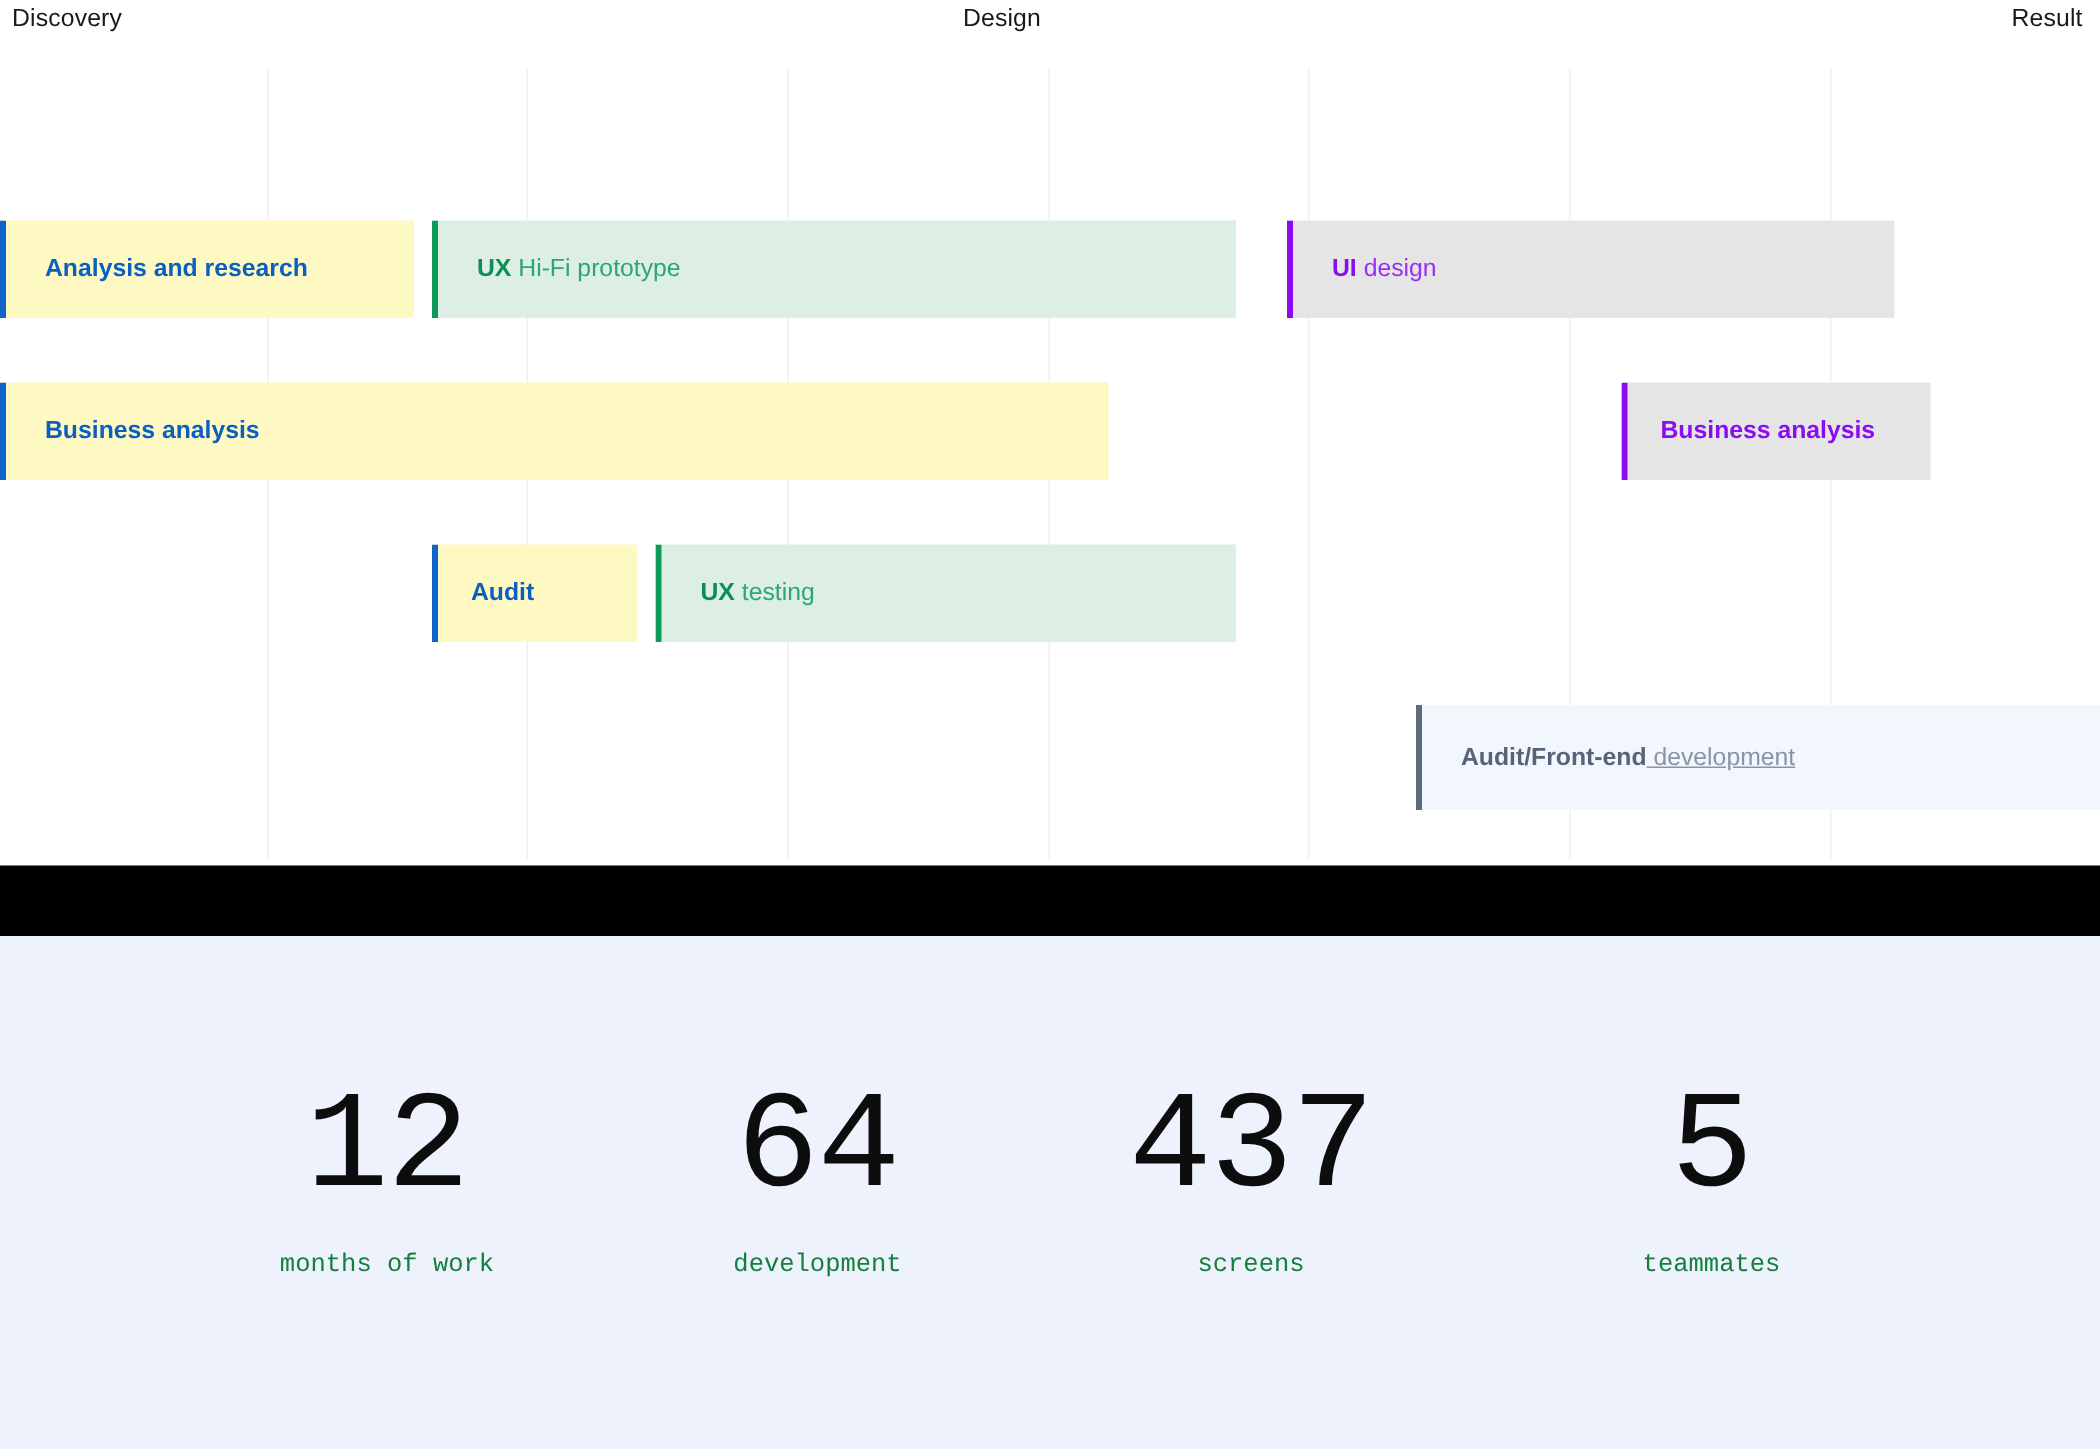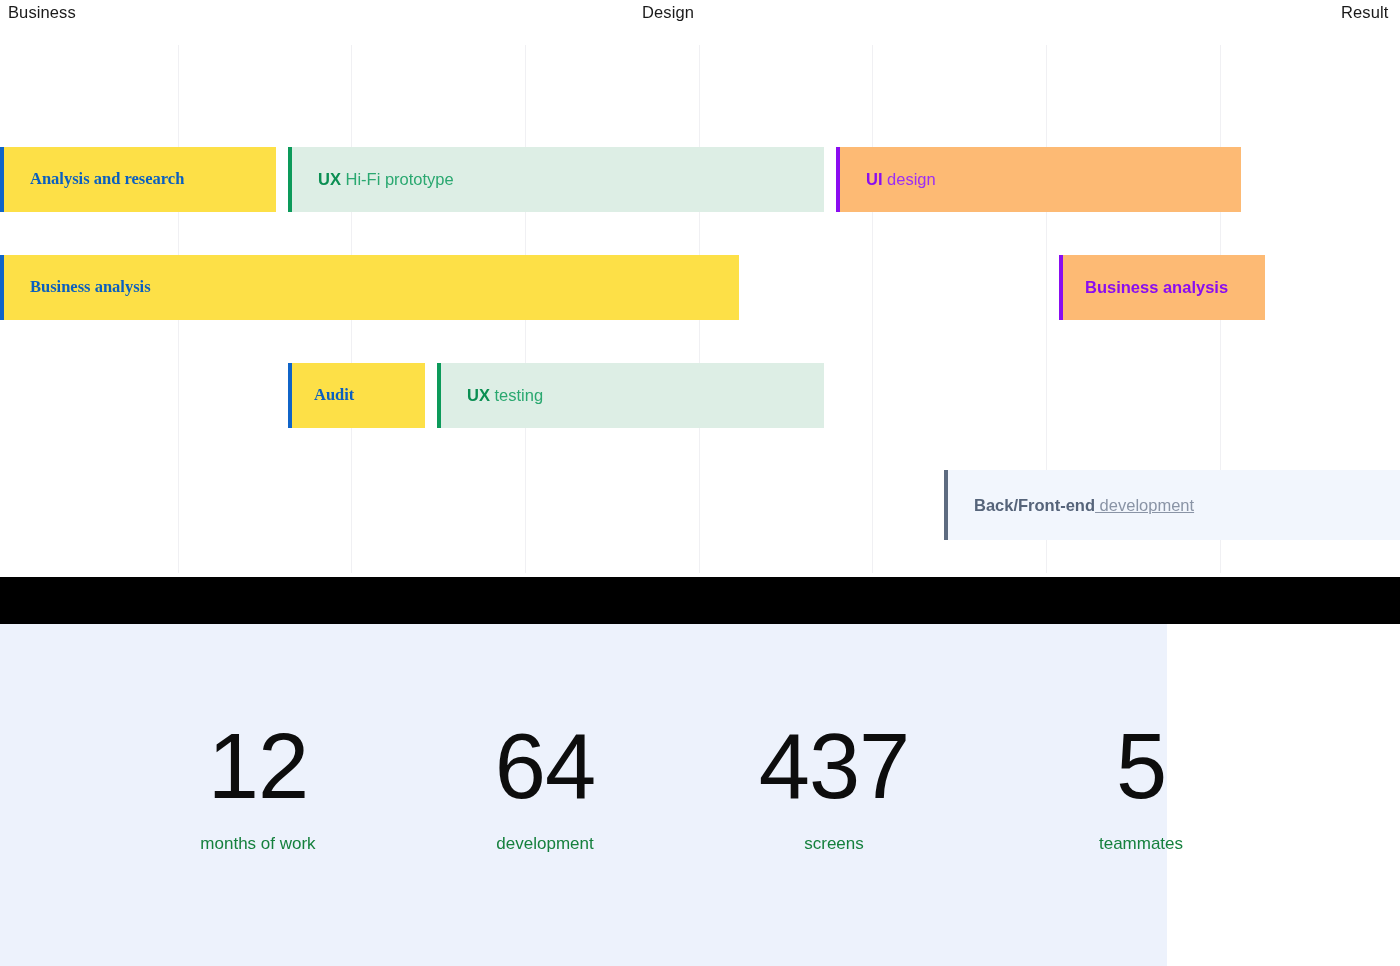--- a/index.html
+++ b/index.html
@@ -38,70 +38,71 @@
     overflow:hidden; white-space:nowrap;
   }
   .bar .accent { position:absolute; left:0; top:0; bottom:0; width:4px; }
   .bar .txt {
     position:relative; padding-left:30px;
     font-size:16.5px; line-height:1;
   }
   .bar .txt b  { font-weight:700; }
   .bar .txt i  { font-style:normal; font-weight:400; }
 
-  .bar.blue   { background:#fde047;font-family:Liberation Serif, serif; }
+  .bar.blue   { background:#fef9c3; }
   .bar.blue   .accent { background:#1064c8; }
   .bar.blue   .txt, .bar.blue .txt b { color:#0a5fc0; }
   .bar.blue   .txt i { color:#0a5fc0; }
 
   .bar.green  { background:#ddeee5; }
   .bar.green  .accent { background:#0c9a5a; }
   .bar.green  .txt b { color:#0b8f53; }
   .bar.green  .txt i { color:#2aa870; }
 
-  .bar.purple { background:#fdba74; }
+  .bar.purple { background:#e5e5e5;margin-left:22px; }
   .bar.purple .accent { background:#8a0df0; }
   .bar.purple .txt b { color:#8a0df0; }
   .bar.purple .txt i { color:#9b2ef5; }
 
   .bar.slate  { background:#f2f6fd; }
   .bar.slate  .accent { background:#5d6b80; }
   .bar.slate  .txt b { color:#56647a; }
   .bar.slate  .txt i { color:#8a94a6;text-decoration:underline; }
 
   .bar.center .txt { padding-left:26px; }
 
   
   .divider-band {
     position:absolute; left:0; top:577px;
     width:1400px; height:47px; background:#000000;
   }
 
   
   .stats {
     position:absolute; left:0; top:624px;
-    width:1167px; height:342px;
+    width:1400px; height:342px;
     background:#edf2fc;
+    font-family:Liberation Mono, monospace;
   }
   .stat { position:absolute; top:96px; text-align:center; }
   .stat .num {
     font-size:92px; line-height:1; font-weight:400;
     color:#0d0d0d; letter-spacing:-1px;
   }
   .stat .cap {
     margin-top:22px; font-size:17px; color:#15803d; font-weight:400;
   }
 </style>
 </head>
 <body>
 
 <div id="page">
 
   <div class="phase-header">
-    <div class="phase-label phase-discovery">Business</div>
+    <div class="phase-label phase-discovery">Discovery</div>
     <div class="phase-label phase-design">Design</div>
     <div class="phase-label phase-result">Result</div>
   </div>
 
   <div class="gantt">
     <div class="gridline" style="left:178px"></div>
     <div class="gridline" style="left:351px"></div>
     <div class="gridline" style="left:525px"></div>
     <div class="gridline" style="left:699px"></div>
     <div class="gridline" style="left:872px"></div>
@@ -134,21 +135,21 @@
       <span class="accent"></span>
       <span class="txt"><b>UX</b><i>  testing</i></span>
     </div>
     <div class="bar blue center" style="left:288px; top:318px; width:137px; height:65px;">
       <span class="accent"></span>
       <span class="txt"><b>Audit</b><i></i></span>
     </div>
 
     <div class="bar slate" style="left:944px; top:425px; width:470px; height:70px;">
       <span class="accent"></span>
-      <span class="txt"><b>Back/Front-end</b><i> development</i></span>
+      <span class="txt"><b>Audit/Front-end</b><i> development</i></span>
     </div>
   </div>
 
   <div class="divider-band"></div>
 
   <div class="stats">
     <div class="stat" style="left:158px; width:200px;">
       <div class="num">12</div>
       <div class="cap">months of work</div>
     </div>

